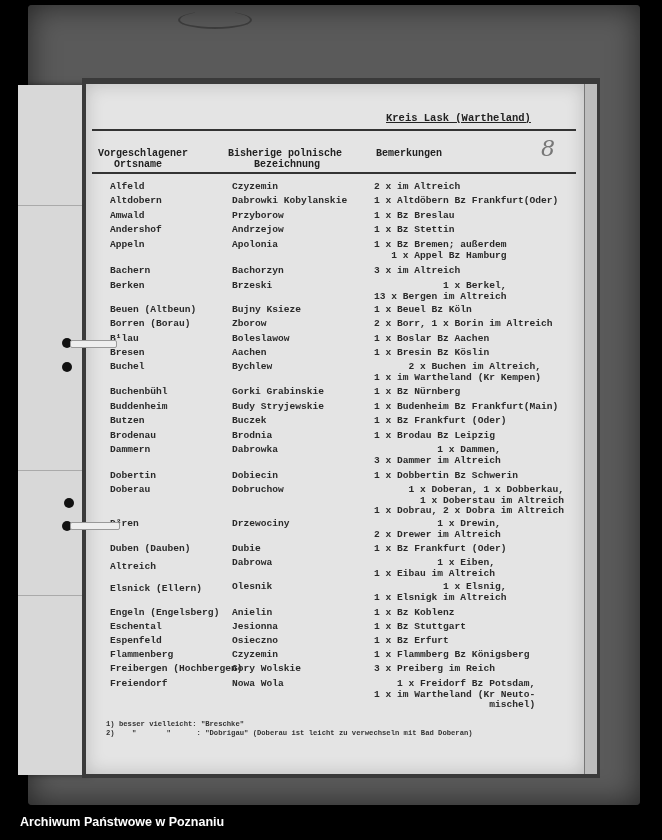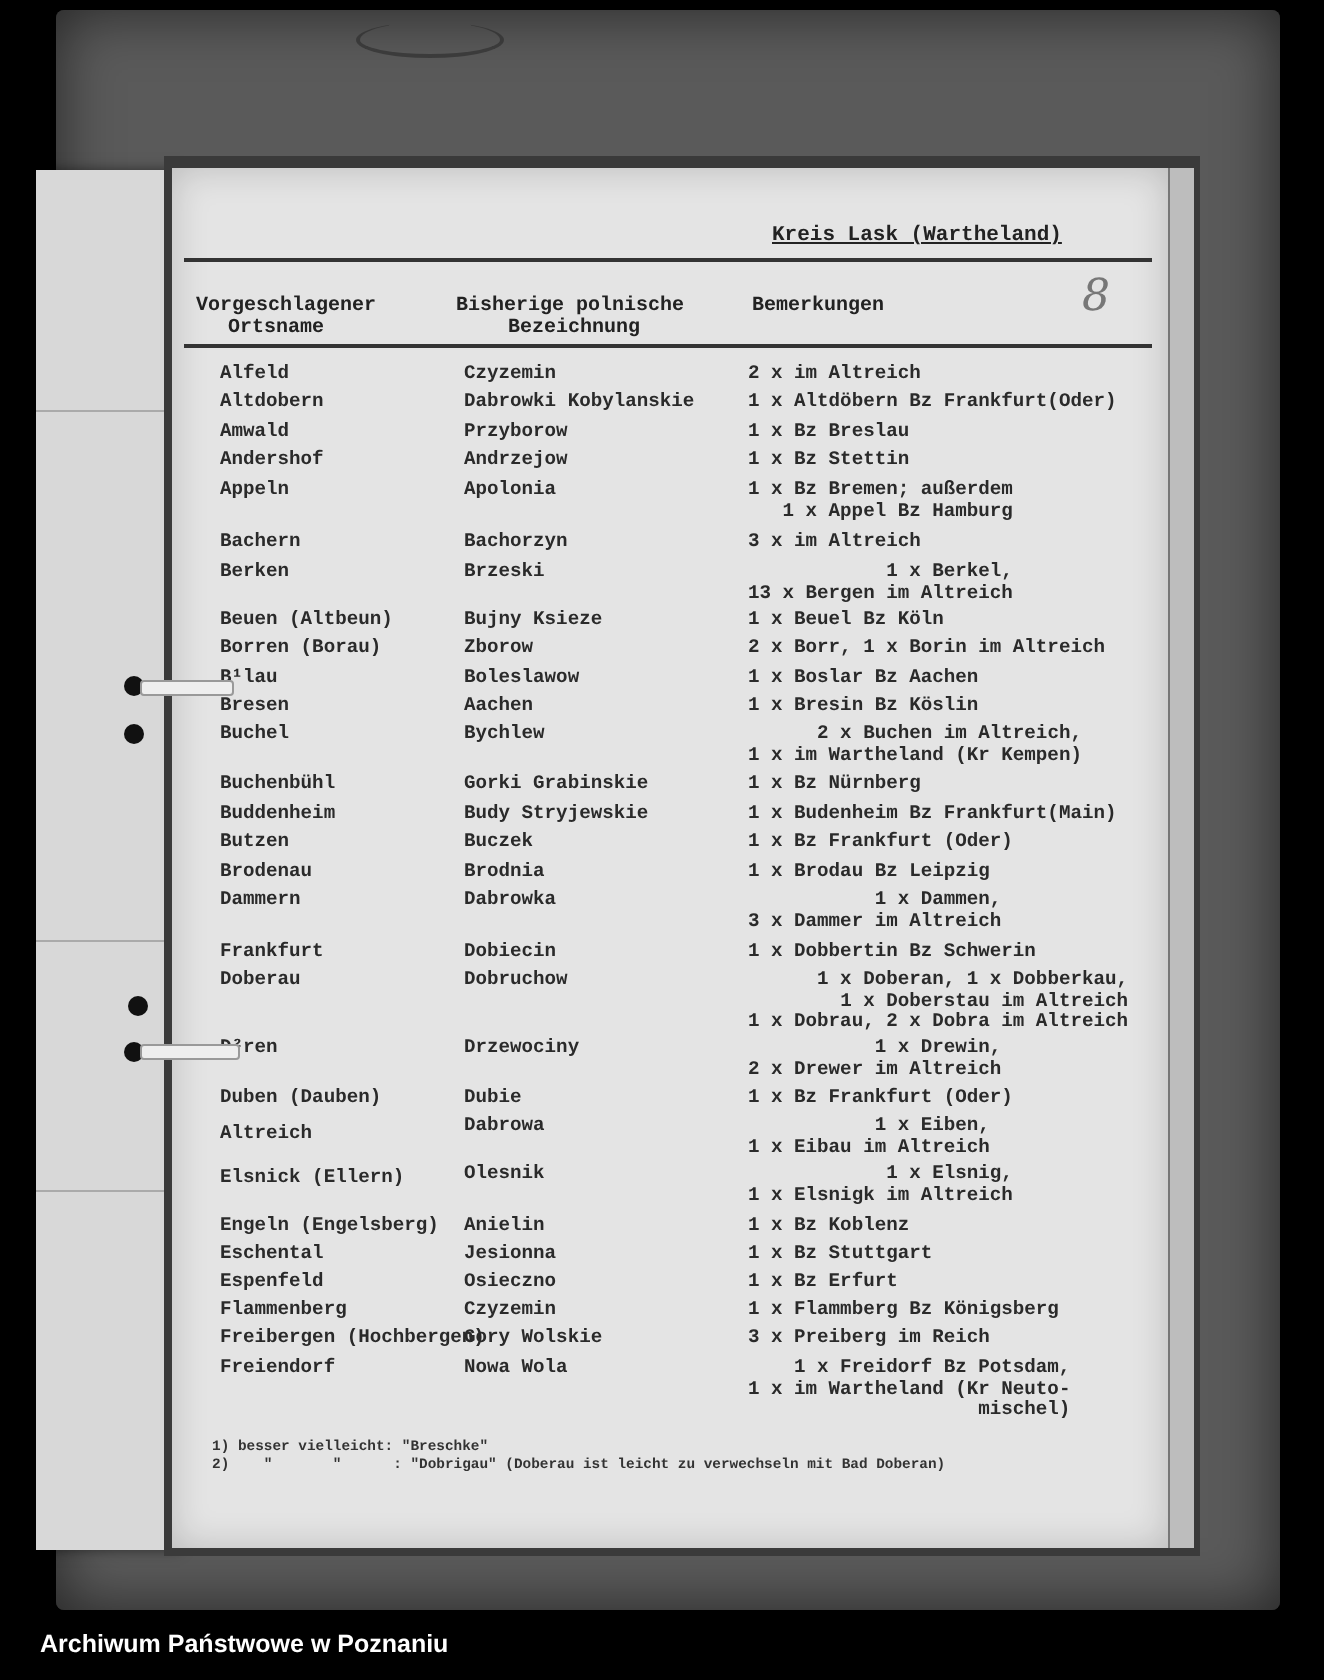--- a/index.html
+++ b/index.html
@@ -149,21 +149,21 @@
         <span class="c2">Brodnia</span>
         <span class="c3">1 x Brodau Bz Leipzig</span>
       </div>
     <div class="row" style="top:263px">
         <span class="c1">Dammern</span>
         <span class="c2">Dabrowka</span>
         <span class="c3">1 x Dammen,
 3 x Dammer im Altreich</span>
       </div>
     <div class="row" style="top:289px">
-        <span class="c1">Frankfurt</span>
+        <span class="c1">Dobertin</span>
         <span class="c2">Dobiecin</span>
         <span class="c3">1 x Dobbertin Bz Schwerin</span>
       </div>
     <div class="row" style="top:303px">
         <span class="c1">Doberau</span>
         <span class="c2">Dobruchow</span>
         <span class="c3">1 x Doberan, 1 x Dobberkau,
 1 x Doberstau im Altreich
 1 x Dobrau, 2 x Dobra im Altreich</span>
       </div>

